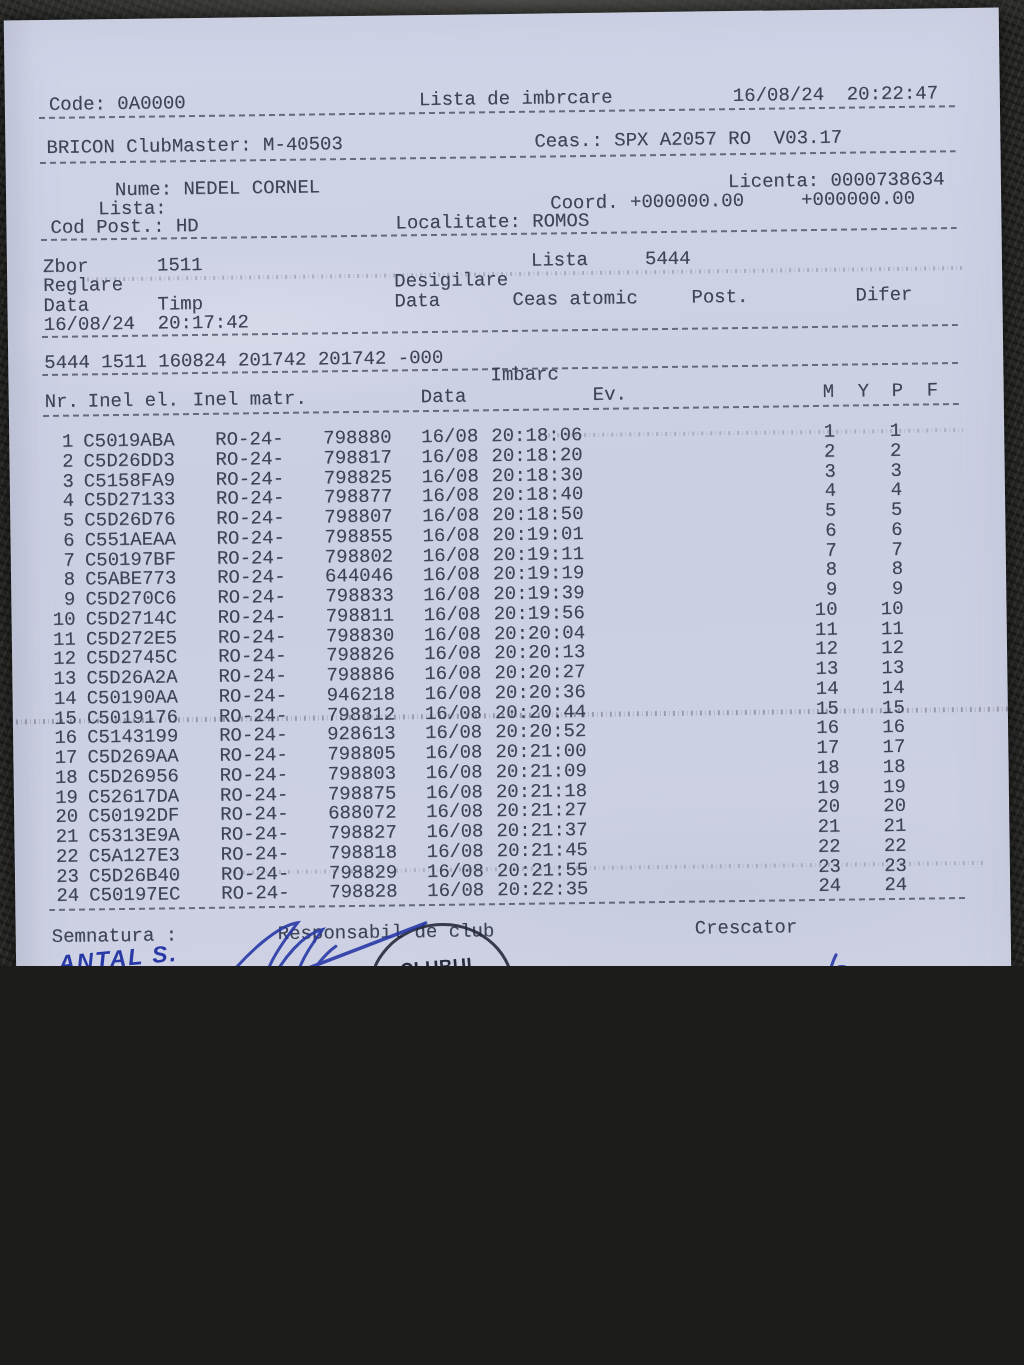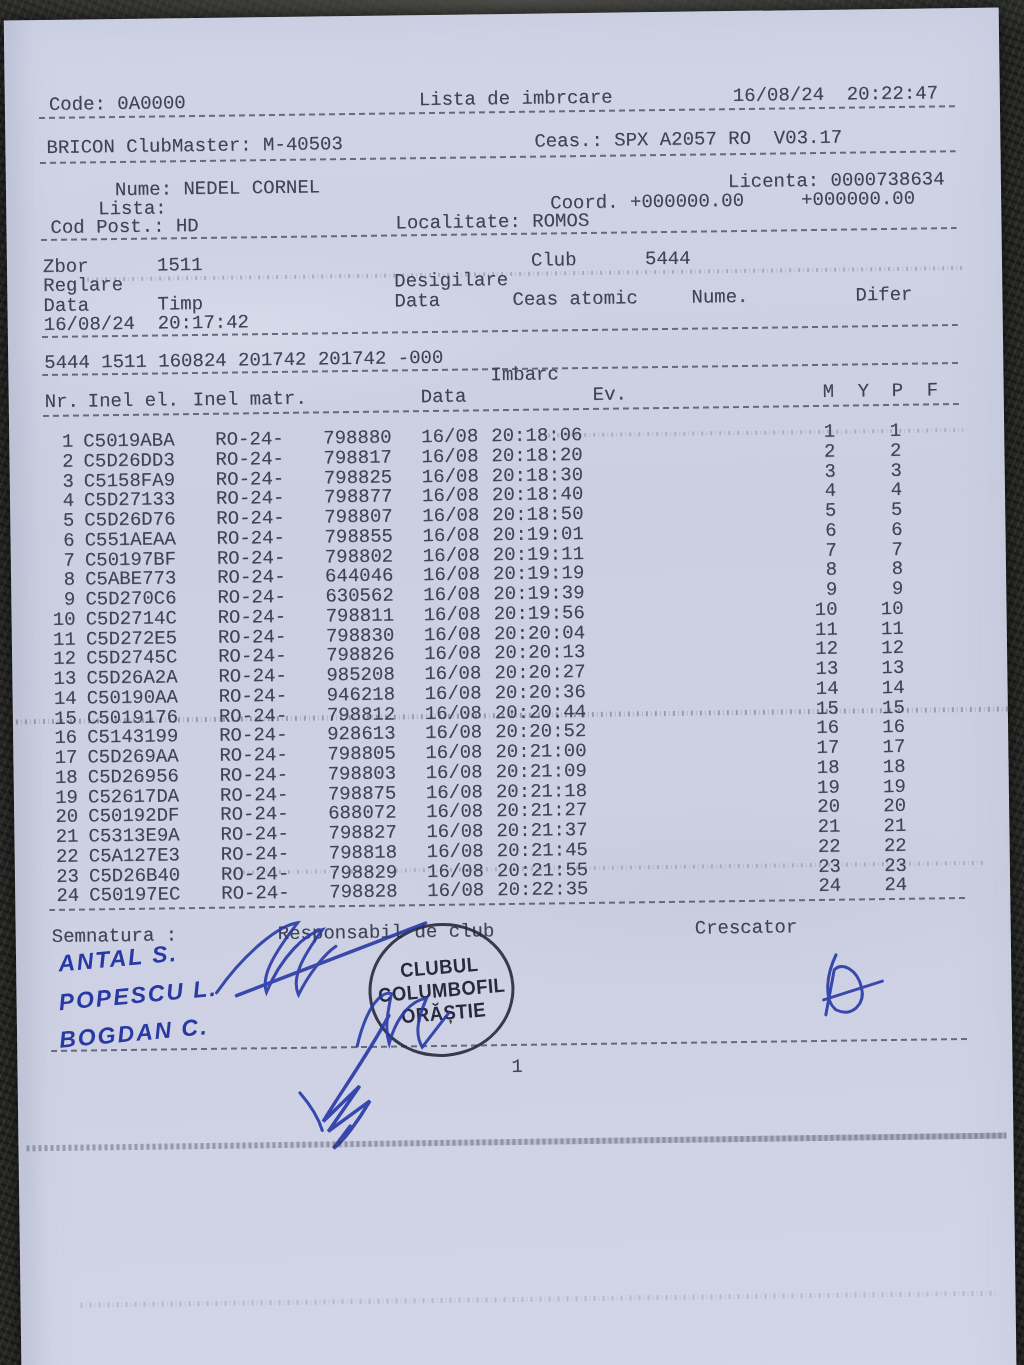--- a/index.html
+++ b/index.html
@@ -1,16 +1,16 @@
 <!DOCTYPE html>
 <html><head>
 <meta charset="utf-8">
 <style>
   html,body{margin:0;padding:0;background:#1c1c1b;}
-  #canvas{position:relative;width:1024px;height:1365px;overflow:hidden;
+  #canvas{position:relative;width:1024px;height:966px;overflow:hidden;
     background-color:#262624;
     background-image:
       radial-gradient(ellipse 60% 4% at 50% 0%, #4d4d49 0%, rgba(77,77,73,0) 100%),
       repeating-linear-gradient(113deg, rgba(255,255,255,.05) 0 2px, rgba(255,255,255,0) 2px 7px),
       repeating-linear-gradient(21deg, rgba(0,0,0,.28) 0 3px, rgba(0,0,0,0) 3px 8px),
       repeating-linear-gradient(74deg, rgba(150,150,145,.06) 0 1px, rgba(0,0,0,0) 1px 5px);
   }
   .paper{position:absolute;left:13px;top:14px;width:995px;height:1420px;
     transform:rotate(-0.75deg);transform-origin:50% 50%;
     background:linear-gradient(178deg,#d0d4e7 0%,#cbcfe2 35%,#cdd1e3 68%,#d3d6e9 100%);
@@ -67,29 +67,29 @@
     <div class="pl" style="left:109px;top:162px">Nume: NEDEL CORNEL</div>
     <div class="pl" style="left:722px;top:162px">Licenta: 0000738634</div>
     <div class="pl" style="left:92px;top:181px">Lista:</div>
     <div class="pl" style="left:544px;top:181px">Coord. +000000.00     +000000.00</div>
     <div class="pl" style="left:44px;top:199px">Cod Post.: HD</div>
     <div class="pl" style="left:389px;top:199px">Localitate: ROMOS</div>
     <div class="dash" style="top:219px"></div>
 
     <div class="pl" style="left:36px;top:238px">Zbor</div>
     <div class="pl" style="left:150px;top:238px">1511</div>
-    <div class="pl" style="left:524px;top:238px">Club</div>
+    <div class="pl" style="left:524px;top:238px">Lista</div>
     <div class="pl" style="left:638px;top:238px">5444</div>
     <div class="pl" style="left:36px;top:257px">Reglare</div>
     <div class="pl" style="left:387px;top:257px">Desigilare</div>
     <div class="pl" style="left:36px;top:277px">Data</div>
     <div class="pl" style="left:150px;top:277px">Timp</div>
     <div class="pl" style="left:387px;top:277px">Data</div>
     <div class="pl" style="left:505px;top:277px">Ceas atomic</div>
-    <div class="pl" style="left:684px;top:277px">Nume.</div>
+    <div class="pl" style="left:684px;top:277px">Post.</div>
     <div class="pl" style="left:848px;top:277px">Difer</div>
     <div class="pl" style="left:36px;top:296px">16/08/24</div>
     <div class="pl" style="left:150px;top:296px">20:17:42</div>
     <div class="dash" style="top:316px"></div>
     <div class="pl" style="left:36px;top:334px">5444 1511 160824 201742 201742 -000</div>
     <div class="dash" style="top:354px"></div>
 
     <div class="pl hc" style="left:36px;top:373px">Nr.</div>
     <div class="pl hc" style="left:79px;top:373px">Inel el.</div>
     <div class="pl hc" style="left:184px;top:373px">Inel matr.</div>
@@ -180,21 +180,21 @@
           <span class="c-serial">644046</span>
           <span class="c-date">16/08</span>
           <span class="c-time">20:19:19</span>
           <span class="c-m">8</span>
           <span class="c-p">8</span>
         </div>
         <div class="trow" style="top: 571px;">
           <span class="c-nr">9</span>
           <span class="c-ring">C5D270C6</span>
           <span class="c-prefix">RO-24-</span>
-          <span class="c-serial">630562</span>
+          <span class="c-serial">798833</span>
           <span class="c-date">16/08</span>
           <span class="c-time">20:19:39</span>
           <span class="c-m">9</span>
           <span class="c-p">9</span>
         </div>
         <div class="trow" style="top: 590.75px;">
           <span class="c-nr">10</span>
           <span class="c-ring">C5D2714C</span>
           <span class="c-prefix">RO-24-</span>
           <span class="c-serial">798811</span>
@@ -220,21 +220,21 @@
           <span class="c-serial">798826</span>
           <span class="c-date">16/08</span>
           <span class="c-time">20:20:13</span>
           <span class="c-m">12</span>
           <span class="c-p">12</span>
         </div>
         <div class="trow" style="top: 650px;">
           <span class="c-nr">13</span>
           <span class="c-ring">C5D26A2A</span>
           <span class="c-prefix">RO-24-</span>
-          <span class="c-serial">985208</span>
+          <span class="c-serial">798886</span>
           <span class="c-date">16/08</span>
           <span class="c-time">20:20:27</span>
           <span class="c-m">13</span>
           <span class="c-p">13</span>
         </div>
         <div class="trow" style="top: 669.75px;">
           <span class="c-nr">14</span>
           <span class="c-ring">C50190AA</span>
           <span class="c-prefix">RO-24-</span>
           <span class="c-serial">946218</span>

